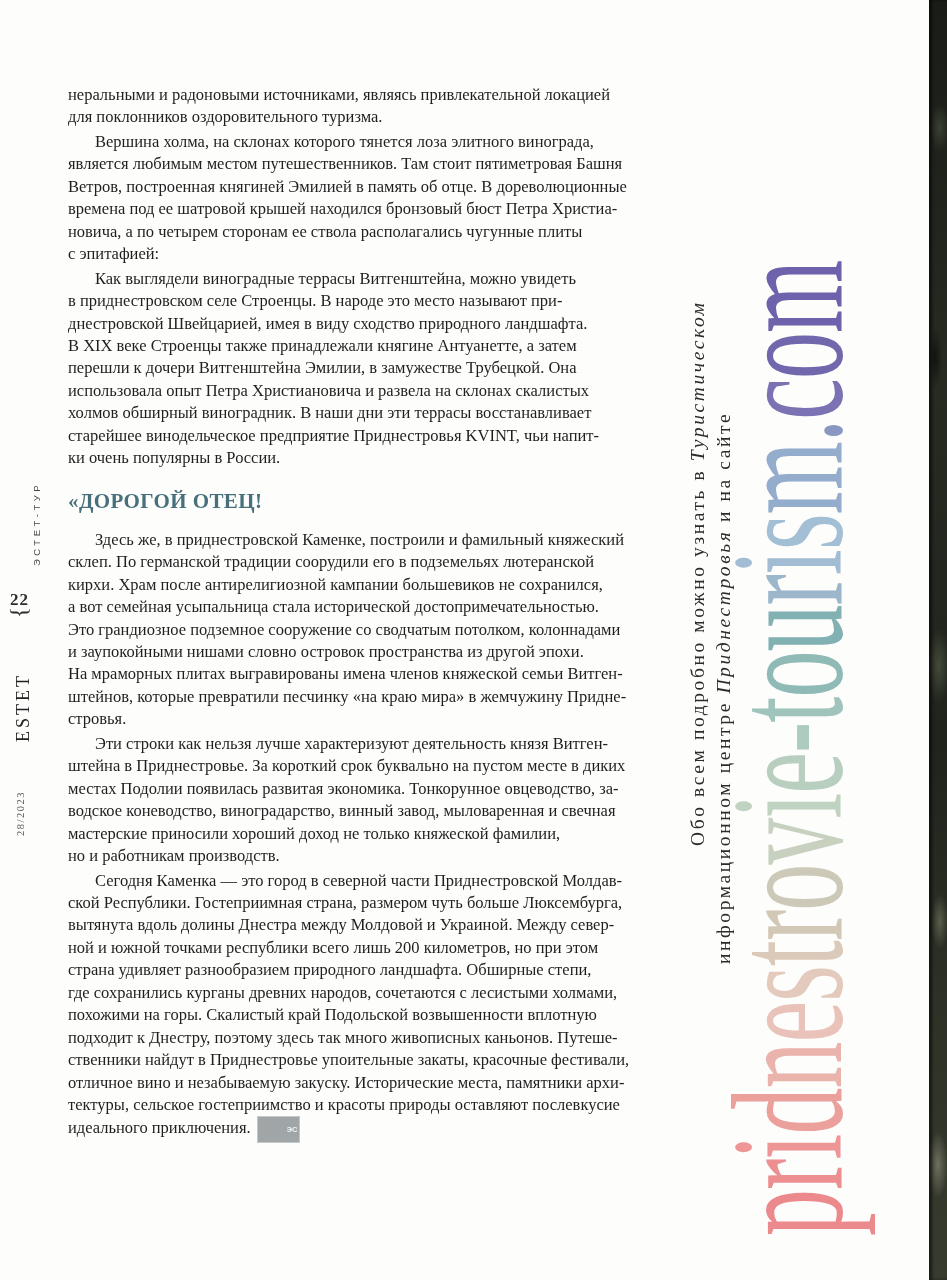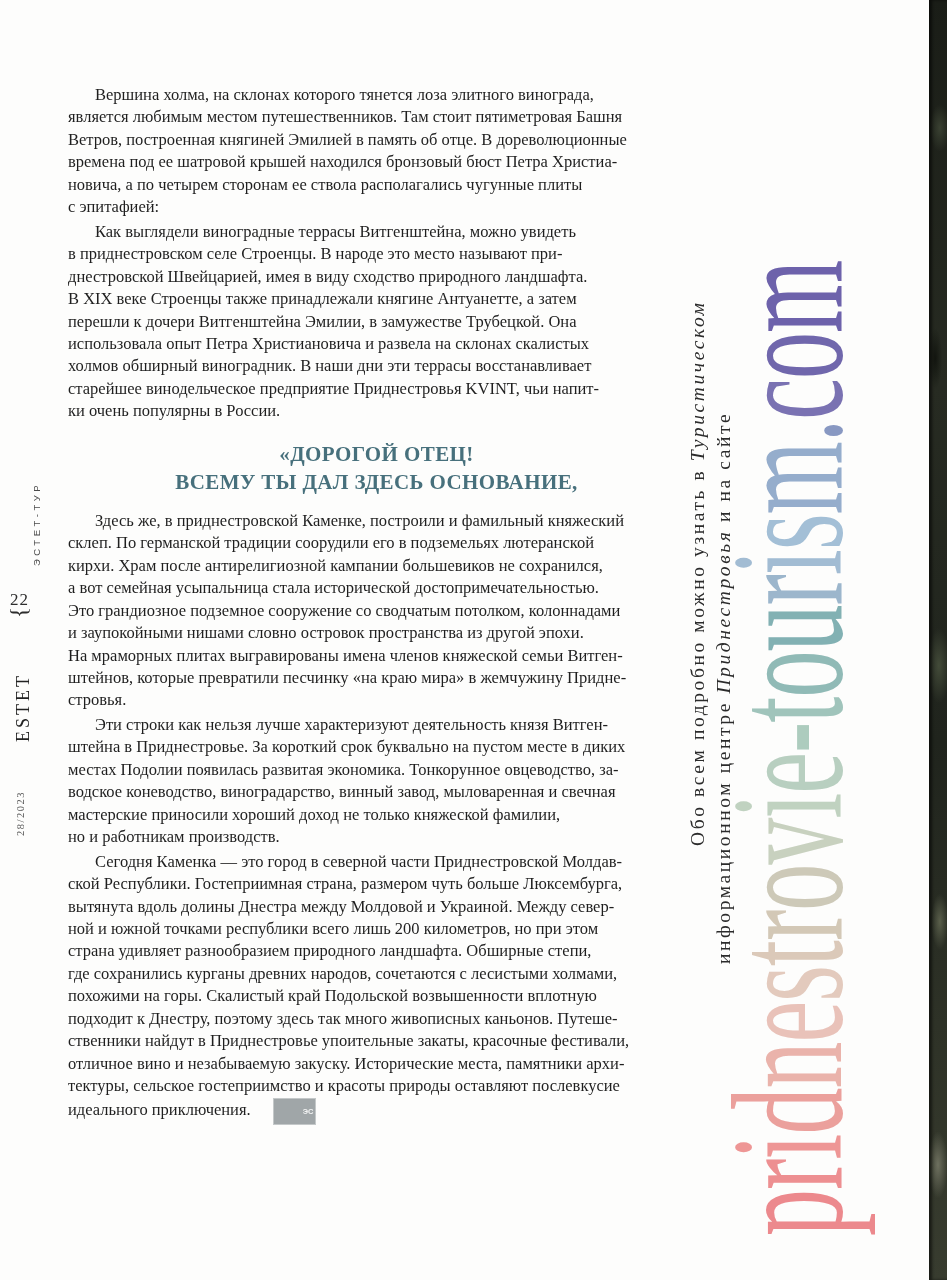--- a/index.html
+++ b/index.html
@@ -6,41 +6,41 @@
   .canvas{
     position:relative;width:947px;height:1280px;margin:0 auto;
     background:#fdfdfc;overflow:hidden;
     font-family:"Liberation Serif",serif;color:var(--body-text,#1f1f1f);
   }
 
   
   .rot{white-space:nowrap;transform-origin:0 0;transform:rotate(-90deg);position:absolute;}
   .rail-rubric{left:31px;top:566px;font-family:"Liberation Sans",sans-serif;font-size:9.5px;
     letter-spacing:3.5px;color:var(--rail-text,#4a4a4a);}
-  .rail-pagenum{position:absolute;left:10px;top:590px;font-size:17px;font-weight:normal;
+  .rail-pagenum{position:absolute;left:10px;top:590px;font-size:17px;font-weight:bold;
     letter-spacing:1px;color:#2d2d2d;}
   .rail-brace{position:absolute;left:4px;top:601px;width:30px;height:22px;
     display:flex;align-items:center;justify-content:center;}
   .rail-brace span{display:block;transform:rotate(-90deg);font-size:24px;color:#2d2d2d;
     font-family:"Liberation Serif",serif;}
   .rail-name{left:13px;top:742px;font-size:18px;letter-spacing:3px;color:#222;}
   .rail-issue{left:15px;top:836px;font-size:10.5px;letter-spacing:1.5px;color:#555;}
 
   
   .article{position:absolute;left:68px;top:84px;width:617px;}
   .article p{margin:0 0 2px 0;font-size:16.5px;line-height:22.45px;white-space:pre-line;
     color:var(--body-text,#1f1f1f);}
   .article p.indent{text-indent:27px;}
 
-  .quote{margin:17px 0 14px 0;text-align:center;font-weight:bold;
+  .quote{margin:17px 0 14px 0;font-weight:bold;
     font-size:21px;line-height:28px;letter-spacing:0.4px;}
   .q-blue{color:var(--quote-blue,#47707c);}
   .q-tan{color:var(--quote-tan,#c89a70);}
 
-  .endmark{display:inline-block;white-space:normal;margin-left:22px;
+  .endmark{display:inline-block;white-space:normal;margin-left:6px;
     background:var(--endmark-bg,#a0a6a8);color:#f3f4f4;border:1px solid #c4c8c9;
     font-family:"Liberation Sans",sans-serif;font-size:7.5px;font-weight:bold;
     line-height:9px;padding:8px 2px;vertical-align:1px;}
 
   
   .note-line{position:absolute;white-space:nowrap;transform-origin:0 0;transform:rotate(-90deg);
     font-size:19.5px;letter-spacing:2.6px;color:#2b2b2b;}
   .note-line .it{font-style:italic;}
   .note-1{left:687px;top:846px;}
   .note-2{left:713px;top:964px;}
@@ -71,39 +71,40 @@
 
   <div class="rail-rubric rot">ЭСТЕТ-ТУР</div>
   <div class="rail-pagenum">22</div>
   <div class="rail-brace">
     <span>{</span>
   </div>
   <div class="rail-name rot">ESTET</div>
   <div class="rail-issue rot">28/2023</div>
 
   <main class="article">
+    <p>неральными и радоновыми источниками, являясь привлекательной локацией
+для поклонников оздоровительного туризма.</p>
     <p class="indent">Вершина холма, на склонах которого тянется лоза элитного винограда,
 является любимым местом путешественников. Там стоит пятиметровая Башня
 Ветров, построенная княгиней Эмилией в память об отце. В дореволюционные
 времена под ее шатровой крышей находился бронзовый бюст Петра Христиа-
 новича, а по четырем сторонам ее ствола располагались чугунные плиты
 с эпитафией:</p>
     <p class="indent">Как выглядели виноградные террасы Витгенштейна, можно увидеть
 в приднестровском селе Строенцы. В народе это место называют при-
 днестровской Швейцарией, имея в виду сходство природного ландшафта.
 В XIX веке Строенцы также принадлежали княгине Антуанетте, а затем
 перешли к дочери Витгенштейна Эмилии, в замужестве Трубецкой. Она
 использовала опыт Петра Христиановича и развела на склонах скалистых
 холмов обширный виноградник. В наши дни эти террасы восстанавливает
 старейшее винодельческое предприятие Приднестровья KVINT, чьи напит-
 ки очень популярны в России.</p>
 
     <div class="quote">
       <div class="q-blue">«ДОРОГОЙ ОТЕЦ!</div>
-      <div class="q-blue">ВСЕМУ ТЫ ДАЛ ЗДЕСЬ ОСНОВАНИЕ,</div>
     </div>
 
     <p class="indent">Здесь же, в приднестровской Каменке, построили и фамильный княжеский
 склеп. По германской традиции соорудили его в подземельях лютеранской
 кирхи. Храм после антирелигиозной кампании большевиков не сохранился,
 а вот семейная усыпальница стала исторической достопримечательностью.
 Это грандиозное подземное сооружение со сводчатым потолком, колоннадами
 и заупокойными нишами словно островок пространства из другой эпохи.
 На мраморных плитах выгравированы имена членов княжеской семьи Витген-
 штейнов, которые превратили песчинку «на краю мира» в жемчужину Придне-

